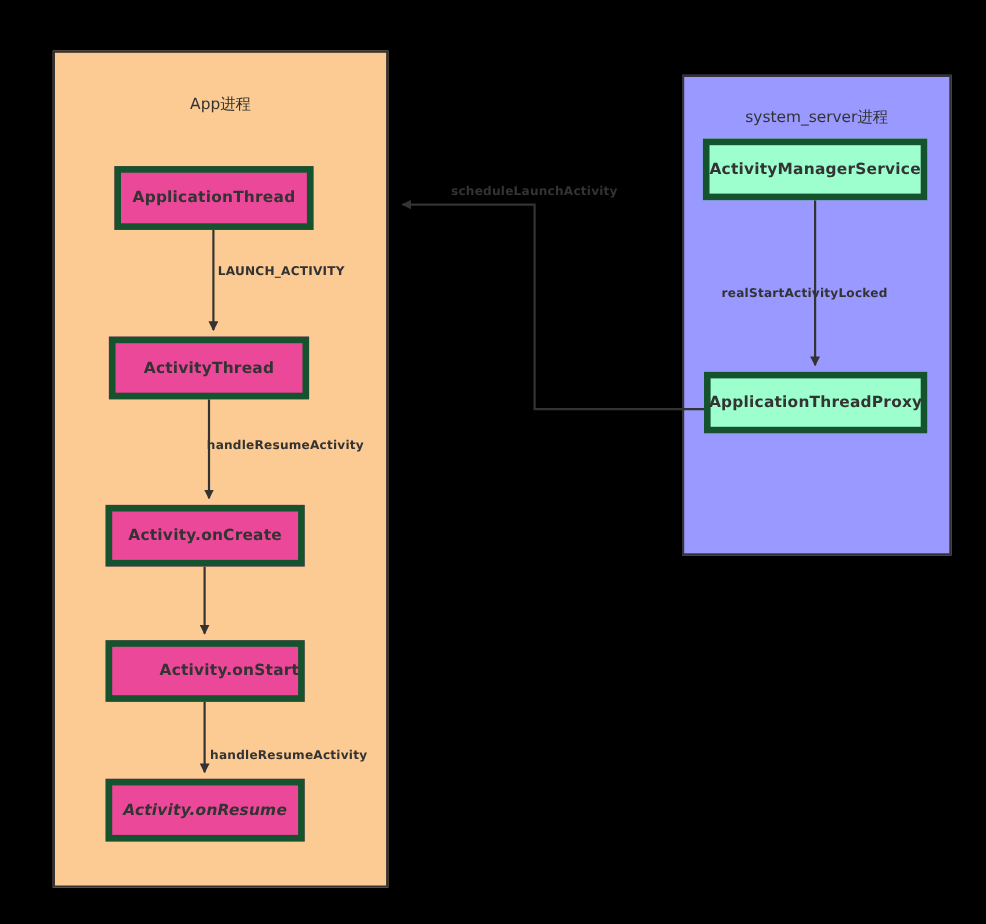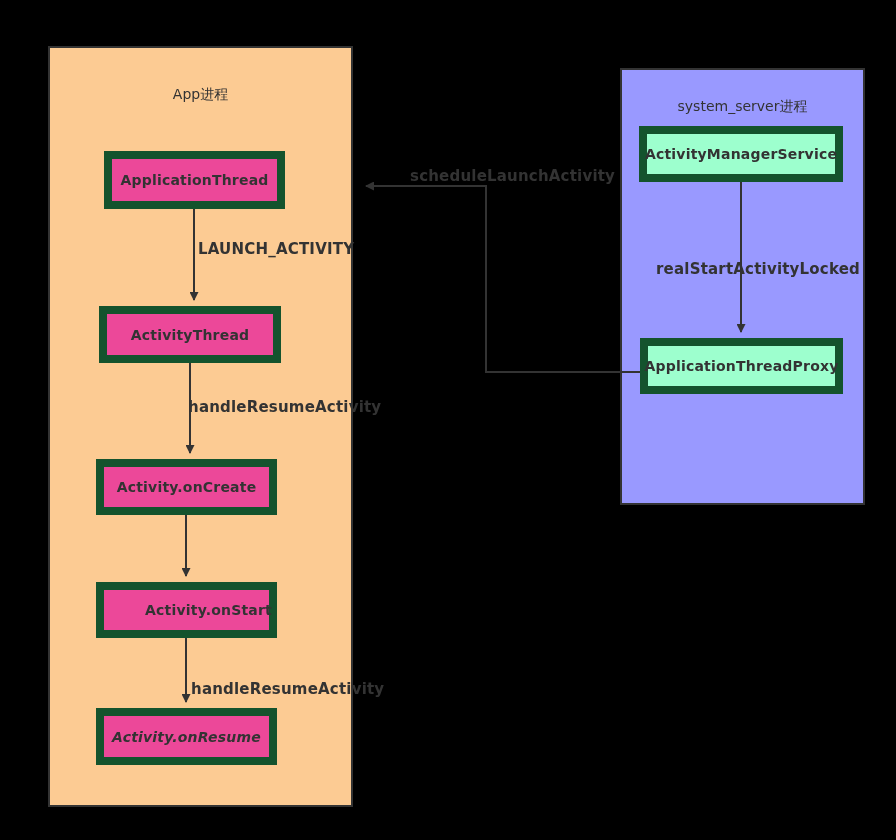--- a/index.html
+++ b/index.html
@@ -52,37 +52,37 @@
     color: #333333;
     white-space: nowrap;
   }
   #app-process .process-title { top: 38px; }
   #system-server-process .process-title { top: 28px; text-align: center; }
 
   
   .node {
     position: absolute;
     box-sizing: border-box;
-    border: 8px solid #14532d;
+    border: 6px solid #14532d;
     display: flex;
     align-items: center;
     justify-content: center;
     font-size: 14px;
     font-weight: bold;
     color: #333333;
     white-space: nowrap;
     letter-spacing: .2px;
   }
   .node.pink  { background: #ec4899; }
   .node.green { background: #9DFFCE; }
 
   
   .edge-label {
     position: absolute;
-    font-size: 15px;
+    font-size: 11px;
     font-weight: bold;
     color: #333333;
     white-space: nowrap;
     letter-spacing: .2px;
   }
   .edge-label.light {
     font-weight: bold;
     color: #333333;
   }
 

